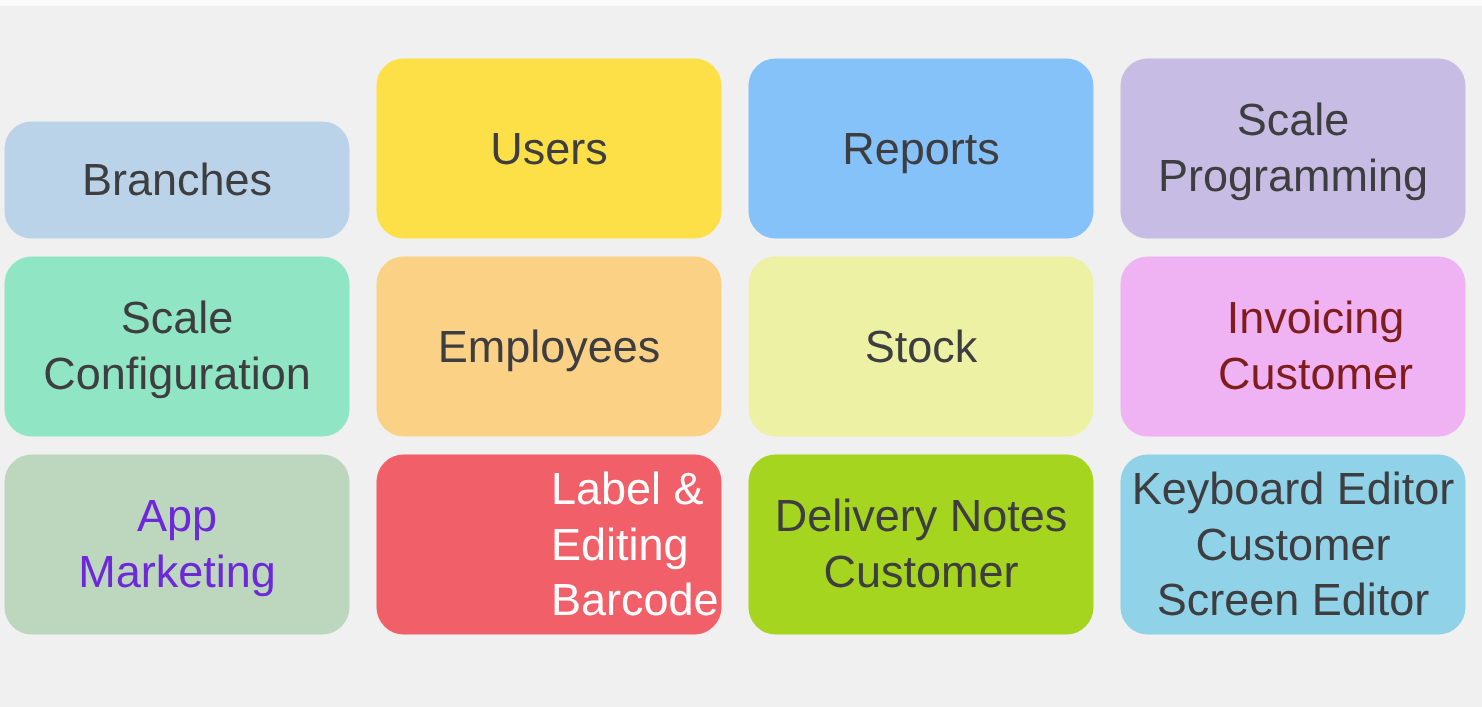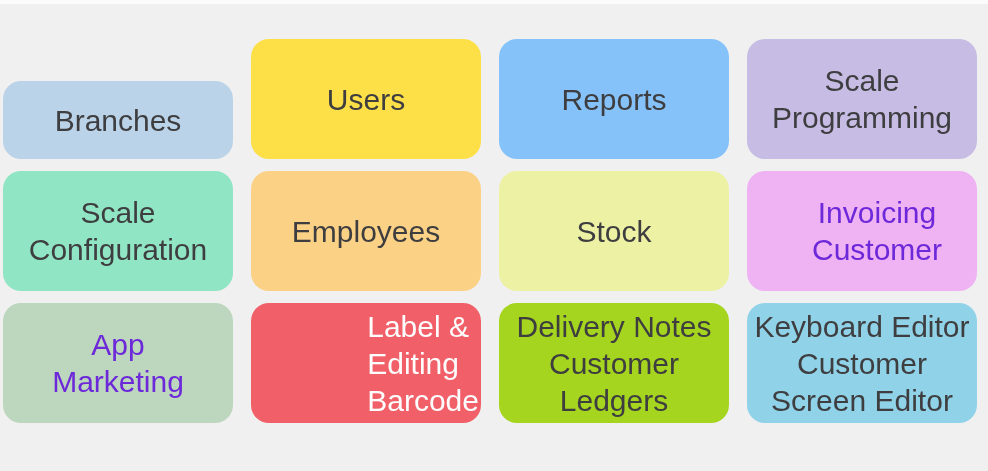--- a/index.html
+++ b/index.html
@@ -88,21 +88,21 @@
       <div>Employees</div>
     </div>
   </div>
 
   <div class="tile" style="background: rgb(237, 241, 164); color: rgb(62, 62, 64);">
     <div class="label">
       <div>Stock</div>
     </div>
   </div>
 
-  <div class="tile" style="background: rgb(239, 178, 242); color: #6d28d9; padding-left: 32px;">
+  <div class="tile" style="background: rgb(239, 178, 242); color: #7f1d1d; padding-left: 32px;">
     <div class="label">
       <div>Invoicing</div>
       <div>Customer</div>
     </div>
   </div>
 
   <div class="tile" style="background: rgb(188, 215, 189); color: #6d28d9;">
     <div class="label">
       <div>App</div>
       <div>Marketing</div>
@@ -114,21 +114,20 @@
       <div>Label &amp;</div>
       <div>Editing</div>
       <div>Barcode</div>
     </div>
   </div>
 
   <div class="tile" style="background: rgb(165, 213, 30); color: rgb(62, 62, 64);">
     <div class="label">
       <div>Delivery Notes</div>
       <div>Customer</div>
-      <div>Ledgers</div>
     </div>
   </div>
 
   <div class="tile" style="background: rgb(144, 210, 232); color: rgb(62, 62, 64);">
     <div class="label">
       <div>Keyboard Editor</div>
       <div>Customer</div>
       <div>Screen Editor</div>
     </div>
   </div>

